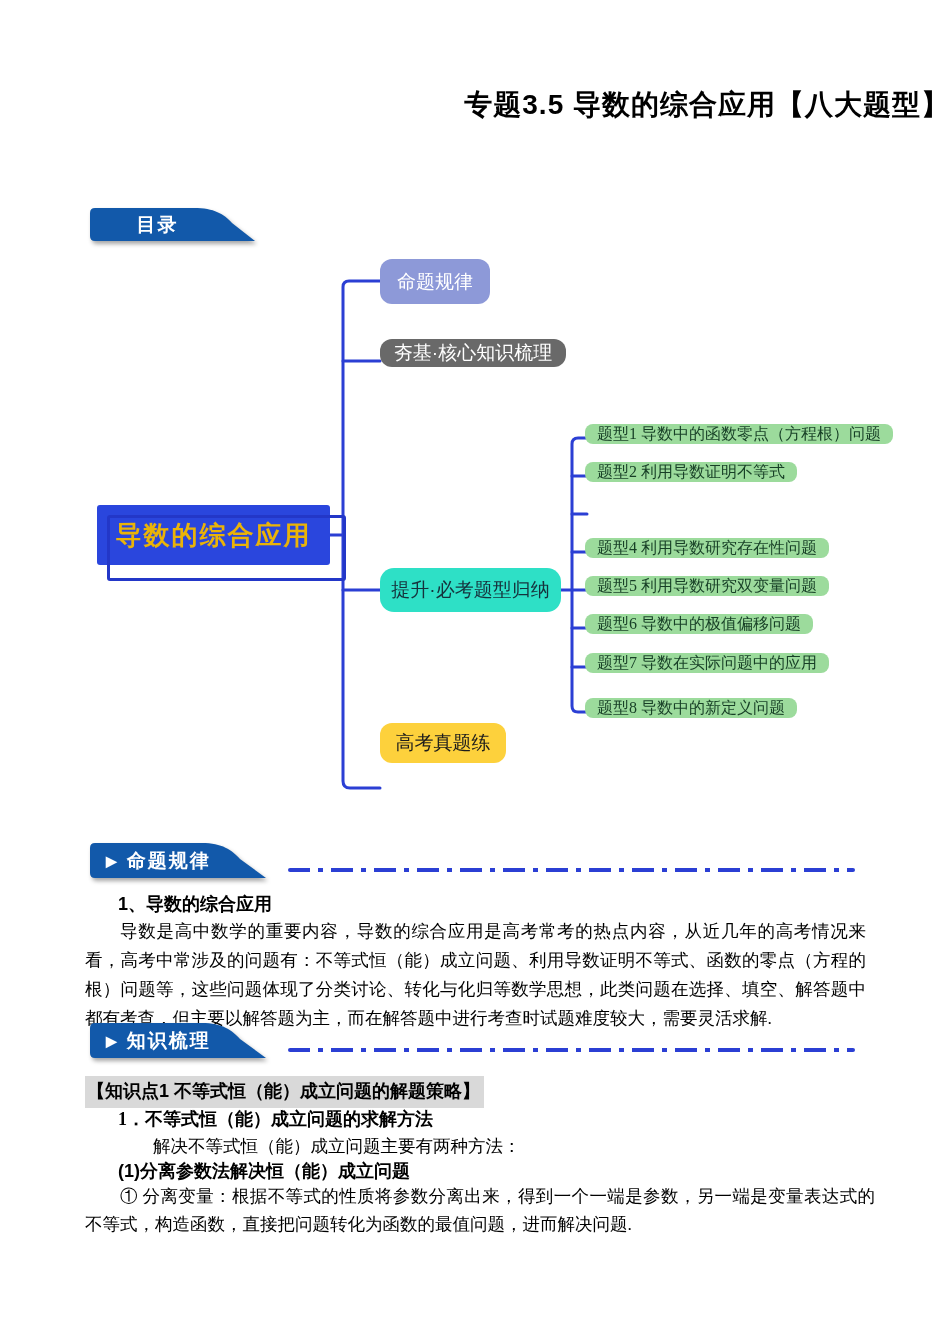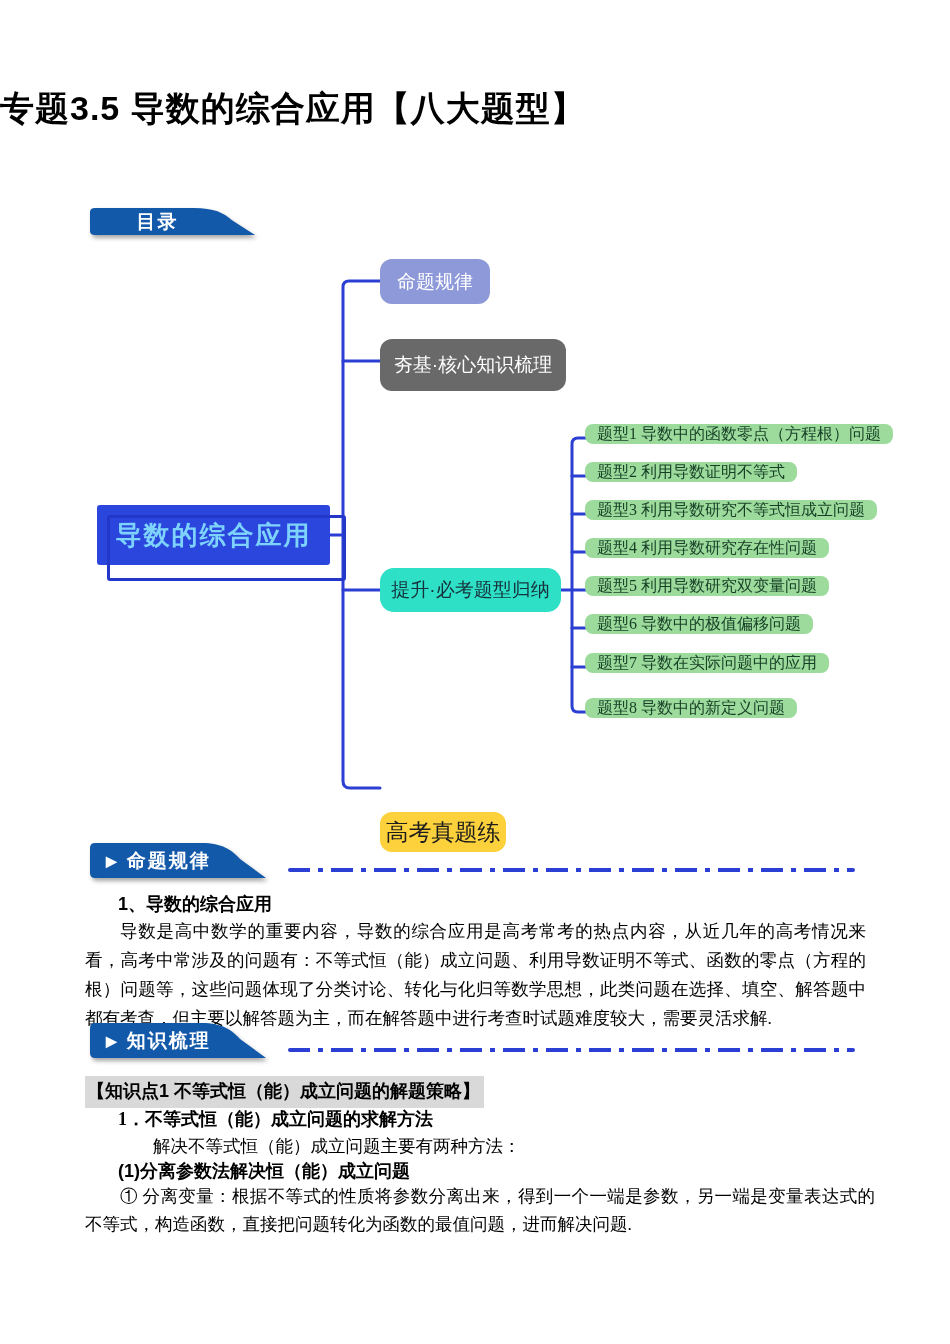--- a/index.html
+++ b/index.html
@@ -5,37 +5,37 @@
   * { margin:0; padding:0; box-sizing:border-box; }
   html,body { background:#ffffff; }
   body { font-family:"Liberation Serif", serif; color:#000; }
   .page {
     position:relative; width:950px; height:1344px; margin:0 auto;
     background:#fff; overflow:hidden;
   }
   
   .doc-title {
     position:absolute; left:0; top:86px; width:100%;
-    text-align:left; font-family:"Liberation Sans", sans-serif;
-    font-weight:bold; font-size:34px; letter-spacing:1px;
+    text-align:right; font-family:"Liberation Sans", sans-serif;
+    font-weight:bold; font-size:28px; letter-spacing:1px;
   }
   .doc-subtitle {
     position:absolute; left:0; top:177px; width:100%;
     text-align:center; font-weight:bold; font-size:17px;
     font-family:"Liberation Serif", serif;
   }
   
   .flag { position:absolute; filter:drop-shadow(2px 3px 2px rgba(0,0,0,.35)); }
   .flag svg { position:absolute; left:0; top:0; width:100%; height:100%; }
   .flag .flag-text {
     position:relative; z-index:1; display:flex; align-items:center; height:100%;
     color:#fff; font-family:"Liberation Sans", sans-serif; font-weight:bold;
     font-size:19px; letter-spacing:2px;
   }
-  .flag.toc-flag { left:90px; top:208px; width:165px; height:27px; }
+  .flag.toc-flag { left:90px; top:208px; width:165px; height:33px; }
   .flag.toc-flag .flag-text { justify-content:center; padding-right:30px; }
   .flag.sec-flag { width:176px; height:35px; }
   .flag.sec-flag .flag-text { padding-left:16px; }
   .flag .tri { font-size:14px; margin-right:10px; letter-spacing:0; }
   .sec-mingti { left:90px; top:843px; }
   .sec-zhishi { left:90px; top:1023px; }
   
   .dashline {
     position:absolute; height:4px; border-radius:2px;
     background:repeating-linear-gradient(90deg,
@@ -45,35 +45,35 @@
   .dash-1 { left:288px; top:868px; width:567px; }
   .dash-2 { left:288px; top:1048px; width:567px; }
   
   .mm-connectors { position:absolute; left:0; top:0; width:950px; height:1344px; z-index:0; }
   .mm-node {
     position:absolute; z-index:1; display:flex; align-items:center; justify-content:center;
     font-family:"Liberation Sans", sans-serif; text-align:center;
   }
   .mm-central {
     left:97px; top:505px; width:233px; height:60px;
-    background:var(--central-blue); color:#7dd3fc; font-weight:bold; font-size:26px;
+    background:var(--central-blue); color:#eab308; font-weight:bold; font-size:26px;
     letter-spacing:2px; border-radius:3px;
   }
   .mm-central::before {
     content:""; position:absolute; left:10px; top:10px; width:100%; height:100%;
     border:3px solid var(--central-outline); border-radius:3px; z-index:-1;
   }
   .mm-b1 { left:380px; top:259px; width:110px; height:45px;
     background:var(--branch-purple); color:#fff; font-size:19px; border-radius:12px; }
-  .mm-b2 { left:380px; top:339px; width:186px; height:52px;
+  .mm-b2 { left:380px; top:339px; width:186px; height:28px;
     background:var(--branch-gray); color:#fff; font-size:19px; border-radius:12px; }
   .mm-b3 { left:380px; top:568px; width:181px; height:44px;
     background:var(--branch-teal); color:#16323c; font-size:19px; border-radius:14px; }
-  .mm-b4 { left:380px; top:812px; width:126px; height:40px;
-    background:var(--branch-yellow); color:#1c1c1c; font-size:23px; border-radius:12px; }
+  .mm-b4 { left:380px; top:723px; width:126px; height:40px;
+    background:var(--branch-yellow); color:#1c1c1c; font-size:19px; border-radius:12px; }
   .mm-topic {
     position:absolute; left:585px; z-index:1; height:20px;
     display:flex; align-items:center; padding:0 12px;
     background:var(--topic-green); color:var(--topic-text);
     border-radius:8px; font-family:"Liberation Serif", serif; font-size:16px;
     white-space:nowrap;
     text-align:center;
   }
   
   .txt { position:absolute; font-size:17.5px; line-height:29px; }
@@ -119,21 +119,20 @@
   </svg>
 
   <div class="mm-node mm-central">导数的综合应用</div>
   <div class="mm-node mm-b1">命题规律</div>
   <div class="mm-node mm-b2">夯基·核心知识梳理</div>
   <div class="mm-node mm-b3">提升·必考题型归纳</div>
   <div class="mm-node mm-b4">高考真题练</div>
 
   <div class="mm-topic" style="top:424px">题型1 导数中的函数零点（方程根）问题</div>
   <div class="mm-topic" style="top:462px">题型2 利用导数证明不等式</div>
-  <div class="mm-topic" style="top:500px">题型3 利用导数研究不等式恒成立问题</div>
   <div class="mm-topic" style="top:538px">题型4 利用导数研究存在性问题</div>
   <div class="mm-topic" style="top:576px">题型5 利用导数研究双变量问题</div>
   <div class="mm-topic" style="top:614px">题型6 导数中的极值偏移问题</div>
   <div class="mm-topic" style="top:653px">题型7 导数在实际问题中的应用</div>
   <div class="mm-topic" style="top:698px">题型8 导数中的新定义问题</div>
 
   <div class="flag sec-flag sec-mingti">
     <svg viewBox="0 0 176 35" preserveAspectRatio="none">
       <path d="M5 0 H112 C132 0 142 7 150 16 L176 35 H5 Q0 35 0 30 V5 Q0 0 5 0 Z" fill="#1259aa"></path>
     </svg>

